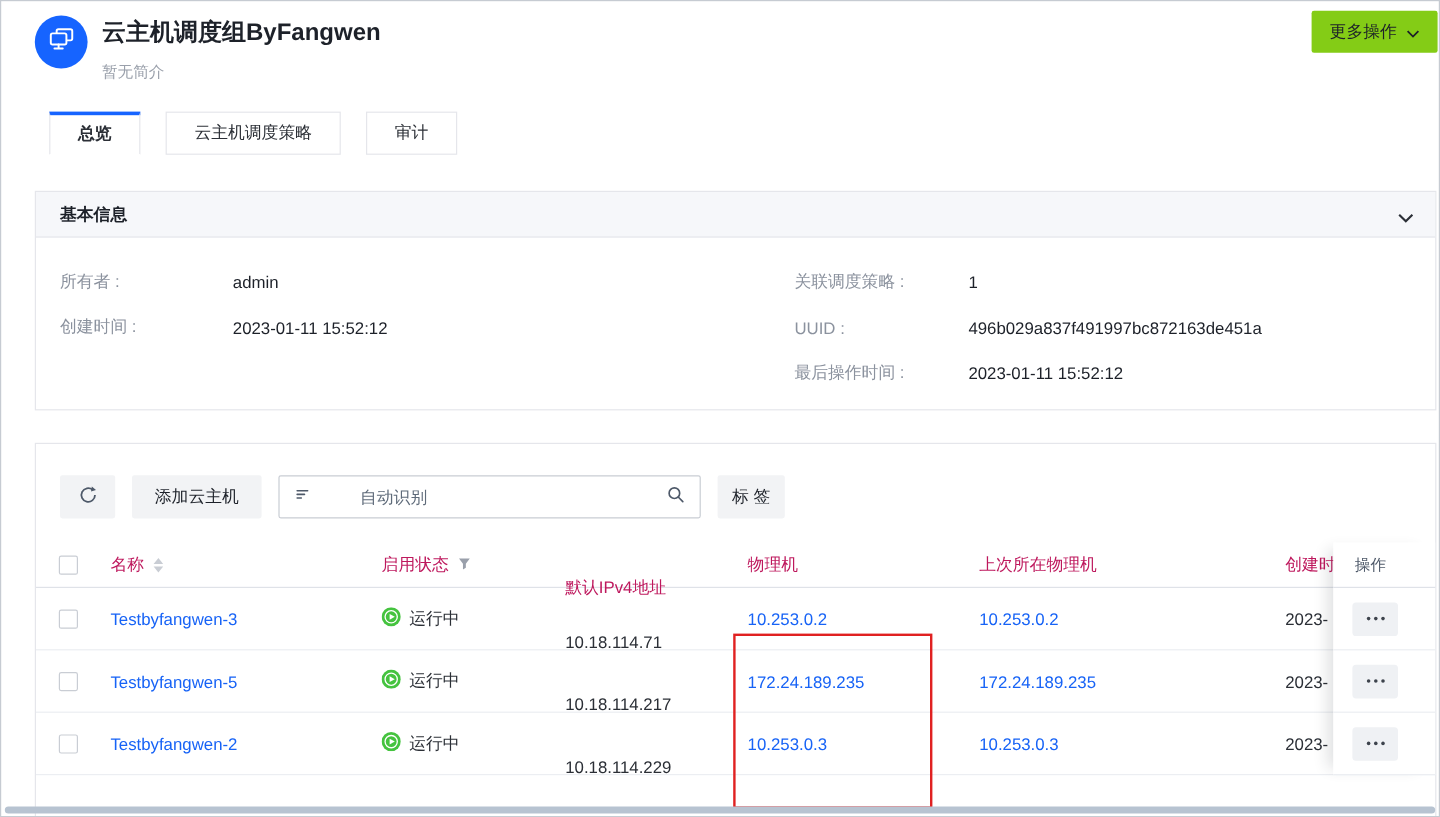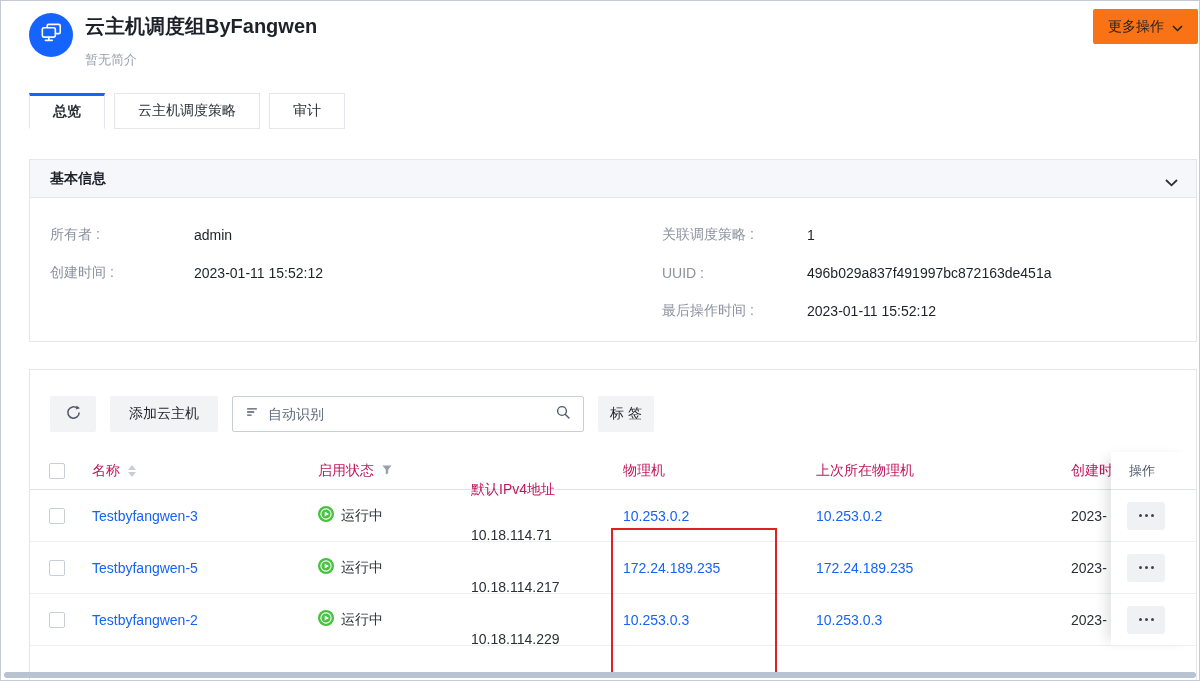--- a/index.html
+++ b/index.html
@@ -6,27 +6,27 @@
   body { font-family:"Liberation Sans","DejaVu Sans",sans-serif; background:#fff; }
   .viewport { position:relative; width:1200px; height:681px; background:#fff;
               border:1px solid #c6cbd2; overflow:hidden; }
 
   
   .avatar { position:absolute; left:28px; top:12px; width:44px; height:44px;
             border-radius:50%; background:#1664ff; display:flex; align-items:center; justify-content:center; }
   .page-title { position:absolute; left:84px; top:12px; font-size:20px; font-weight:bold; color:#1d2129; }
   .page-subtitle { position:absolute; left:84px; top:50px; font-size:13px; color:#9aa0ab; }
   .more-btn { position:absolute; right:1px; top:8px; height:35px; padding:0 15px;
-              background:#f97316; border:none; border-radius:2px; font-size:14px; color:#1d2129;
+              background:#84cc16; border:none; border-radius:2px; font-size:14px; color:#1d2129;
               display:flex; align-items:center; gap:8px; cursor:pointer; font-family:inherit; }
 
   
   .tabs { position:absolute; left:28px; top:92px; display:flex; gap:9px; }
   .tab { height:36px; padding:0 23px; background:#fff; border:1px solid #e5e6eb;
-         display:flex; align-items:center; font-size:14px; color:#2b2f36; cursor:pointer; }
+         display:flex; align-items:center; font-size:14px; color:#2b2f36; cursor:pointer;margin-left:12px; }
   .tab.active { border-top:3px solid #1664ff; border-bottom:1px solid #fff; font-weight:bold; }
 
   
   .card { position:absolute; left:28px; right:2px; border:1px solid #e5e6eb; background:#fff; }
   .card-basic { top:158px; height:183px; }
   .card-vms   { top:368px; bottom:-2px; }
   .sec-head { height:38px; background:#f6f7fa; border-bottom:1px solid #e5e6eb;
               display:flex; align-items:center; padding:0 20px; position:relative; }
   .sec-title { font-size:14px; font-weight:bold; color:#1d2129; }
   .sec-chevron { position:absolute; right:18px; top:13px; cursor:pointer; }
@@ -44,21 +44,21 @@
   .tbtn { height:36px; background:#f2f3f5; border:none; border-radius:2px; font-size:14px;
           color:#1d2129; display:flex; align-items:center; justify-content:center;
           cursor:pointer; font-family:inherit; }
   .tbtn-refresh { width:46px; }
   .tbtn-add, .tbtn-remove { padding:0 19px; }
   .tbtn-remove { color:#c3c8d1; cursor:default; }
   .tbtn-tag { padding:0 12px; }
   .searchbox { width:352px; height:36px; background:#fff; border:1px solid #c9cdd4; border-radius:2px;
                display:flex; align-items:center; padding:0 12px; gap:9px; }
   .searchbox input { flex:1; border:none; outline:none; font-size:14px; color:#4e5969;
-                     font-family:inherit; background:transparent; }
+                     font-family:inherit; background:transparent;margin-left:32px; }
   .searchbox input::placeholder { color:#5f6b7a; opacity:1; }
 
   
   .vm-table { position:relative; margin-top:20px; }
   .trow { display:flex; align-items:center; position:relative; }
   .thead { height:38px; border-bottom:1px solid #dfe2e8; font-size:14px; color:#be185d; }
   .tdata { height:52px; border-bottom:1px solid #eceef2; font-size:14px; color:#2b2f36; }
   .col-check { width:62px; display:flex; align-items:center; padding-left:19px; }
   .col-name { width:226px; display:flex; align-items:center; gap:6px; }
   .col-state { width:153px; display:flex; align-items:center; gap:7px; }

